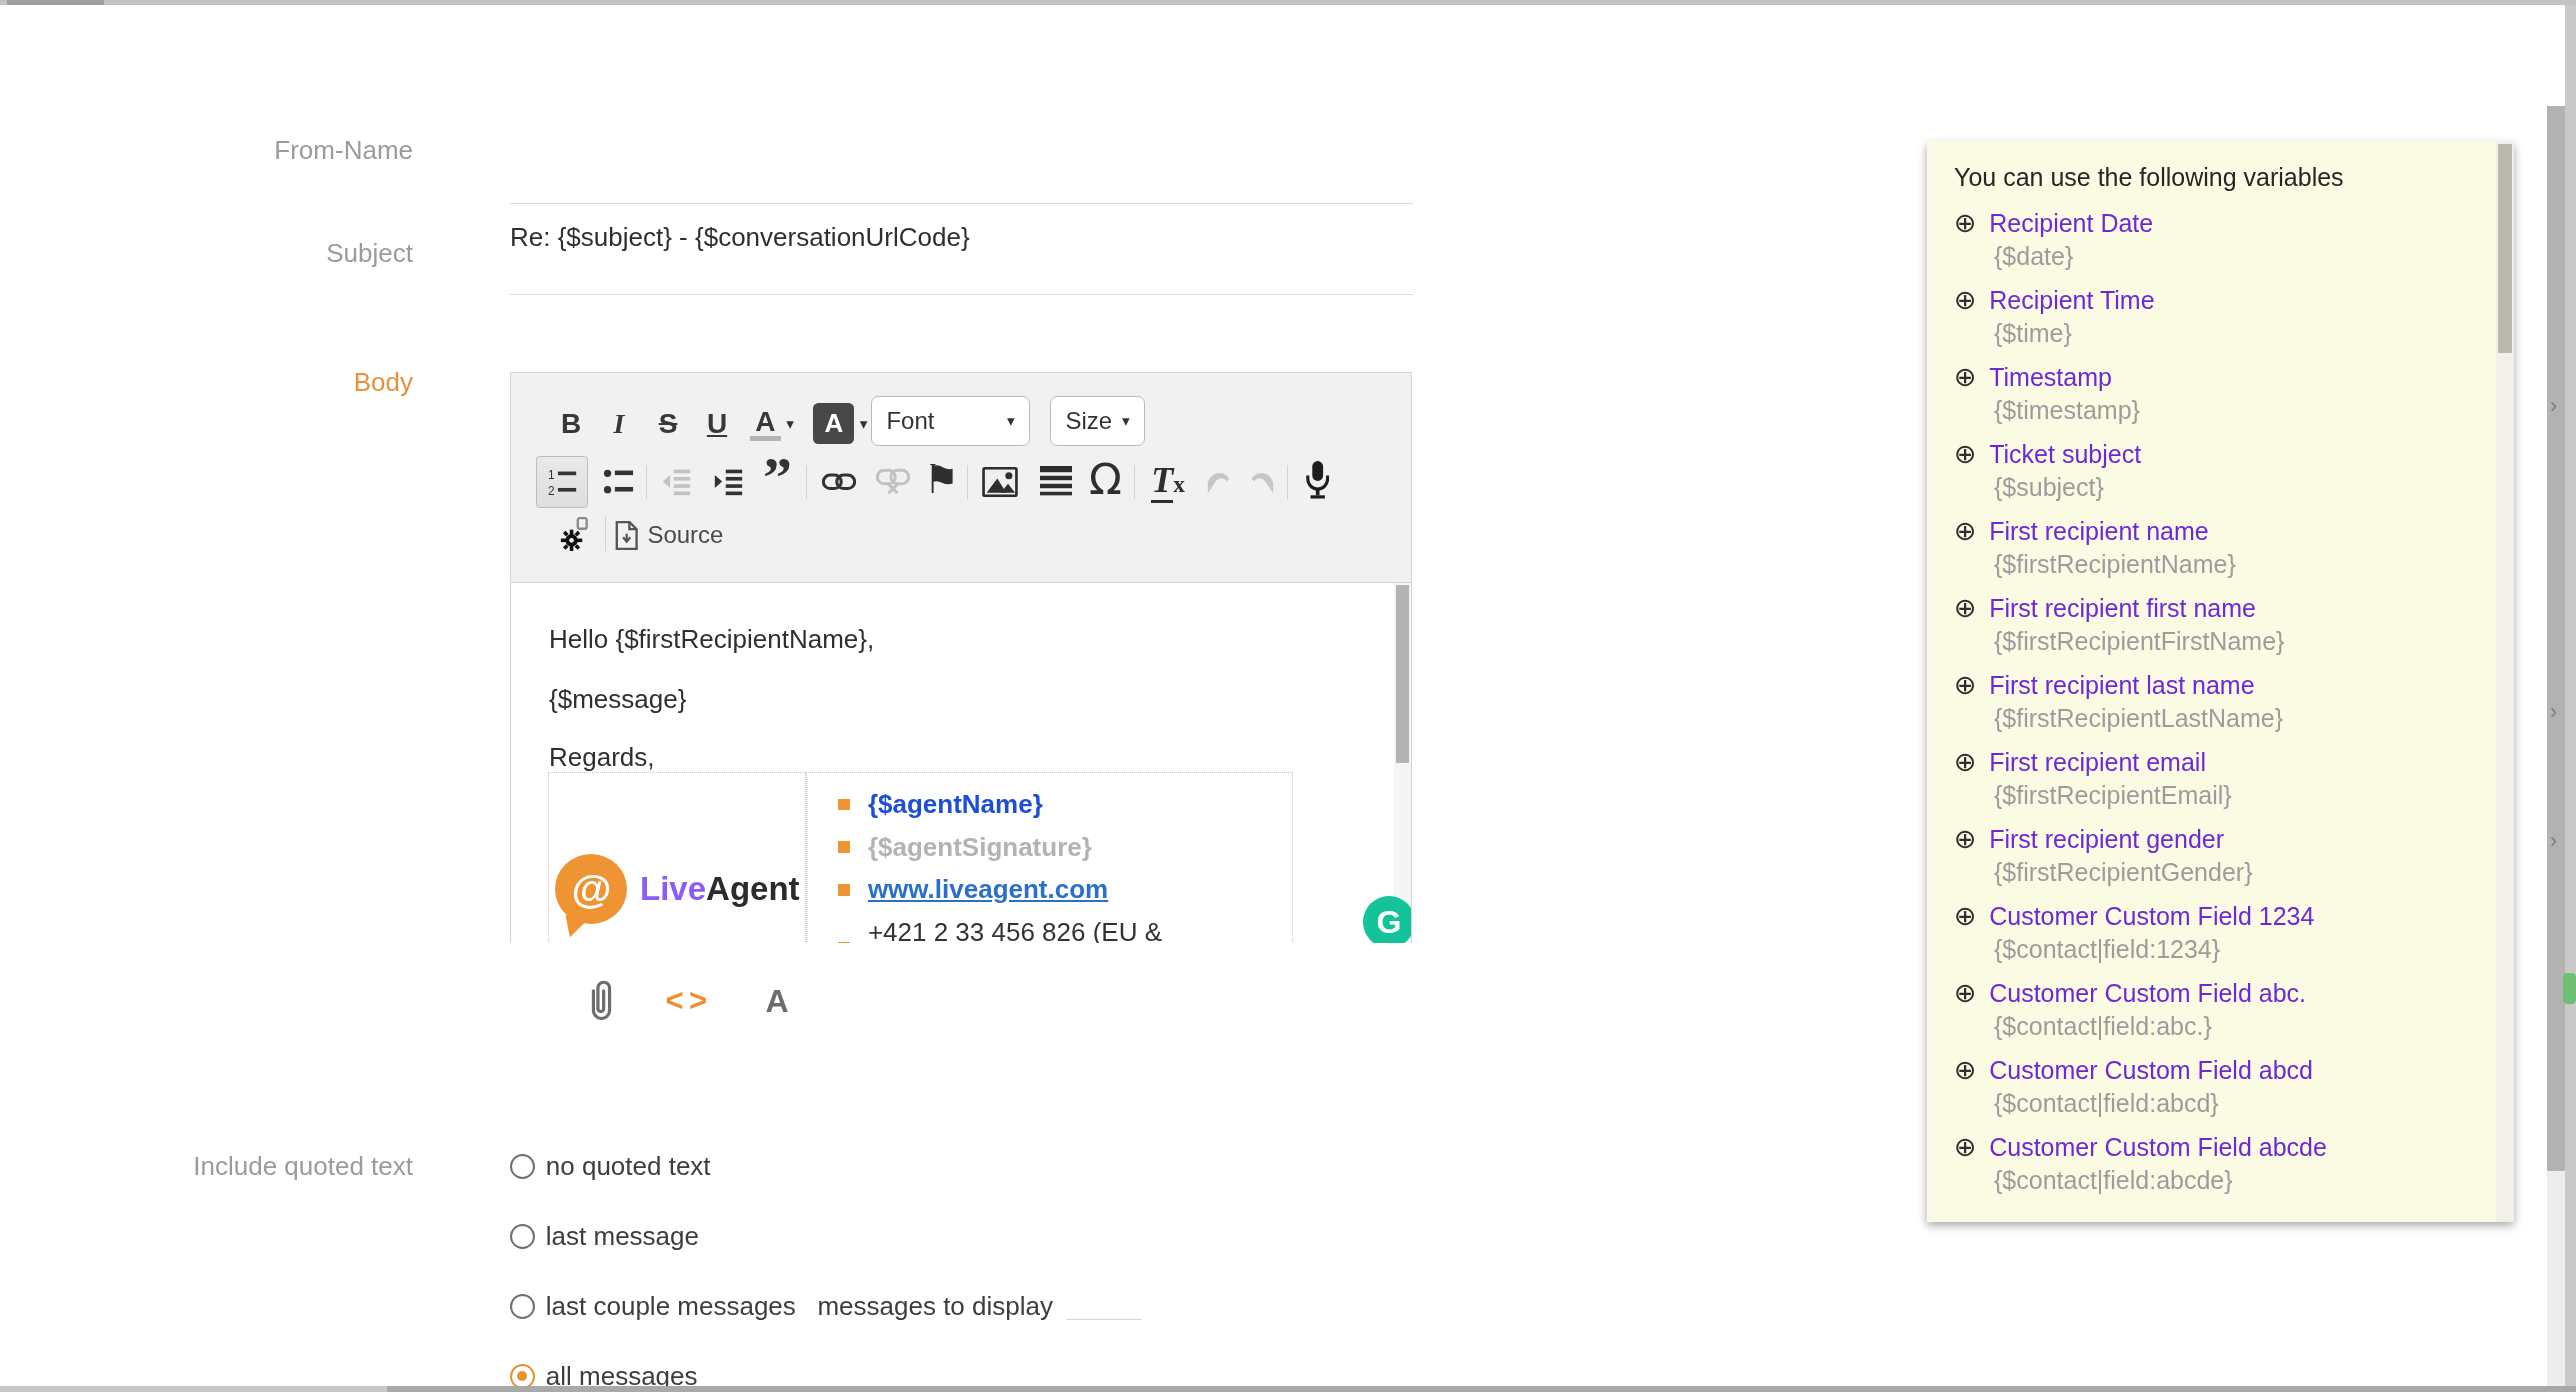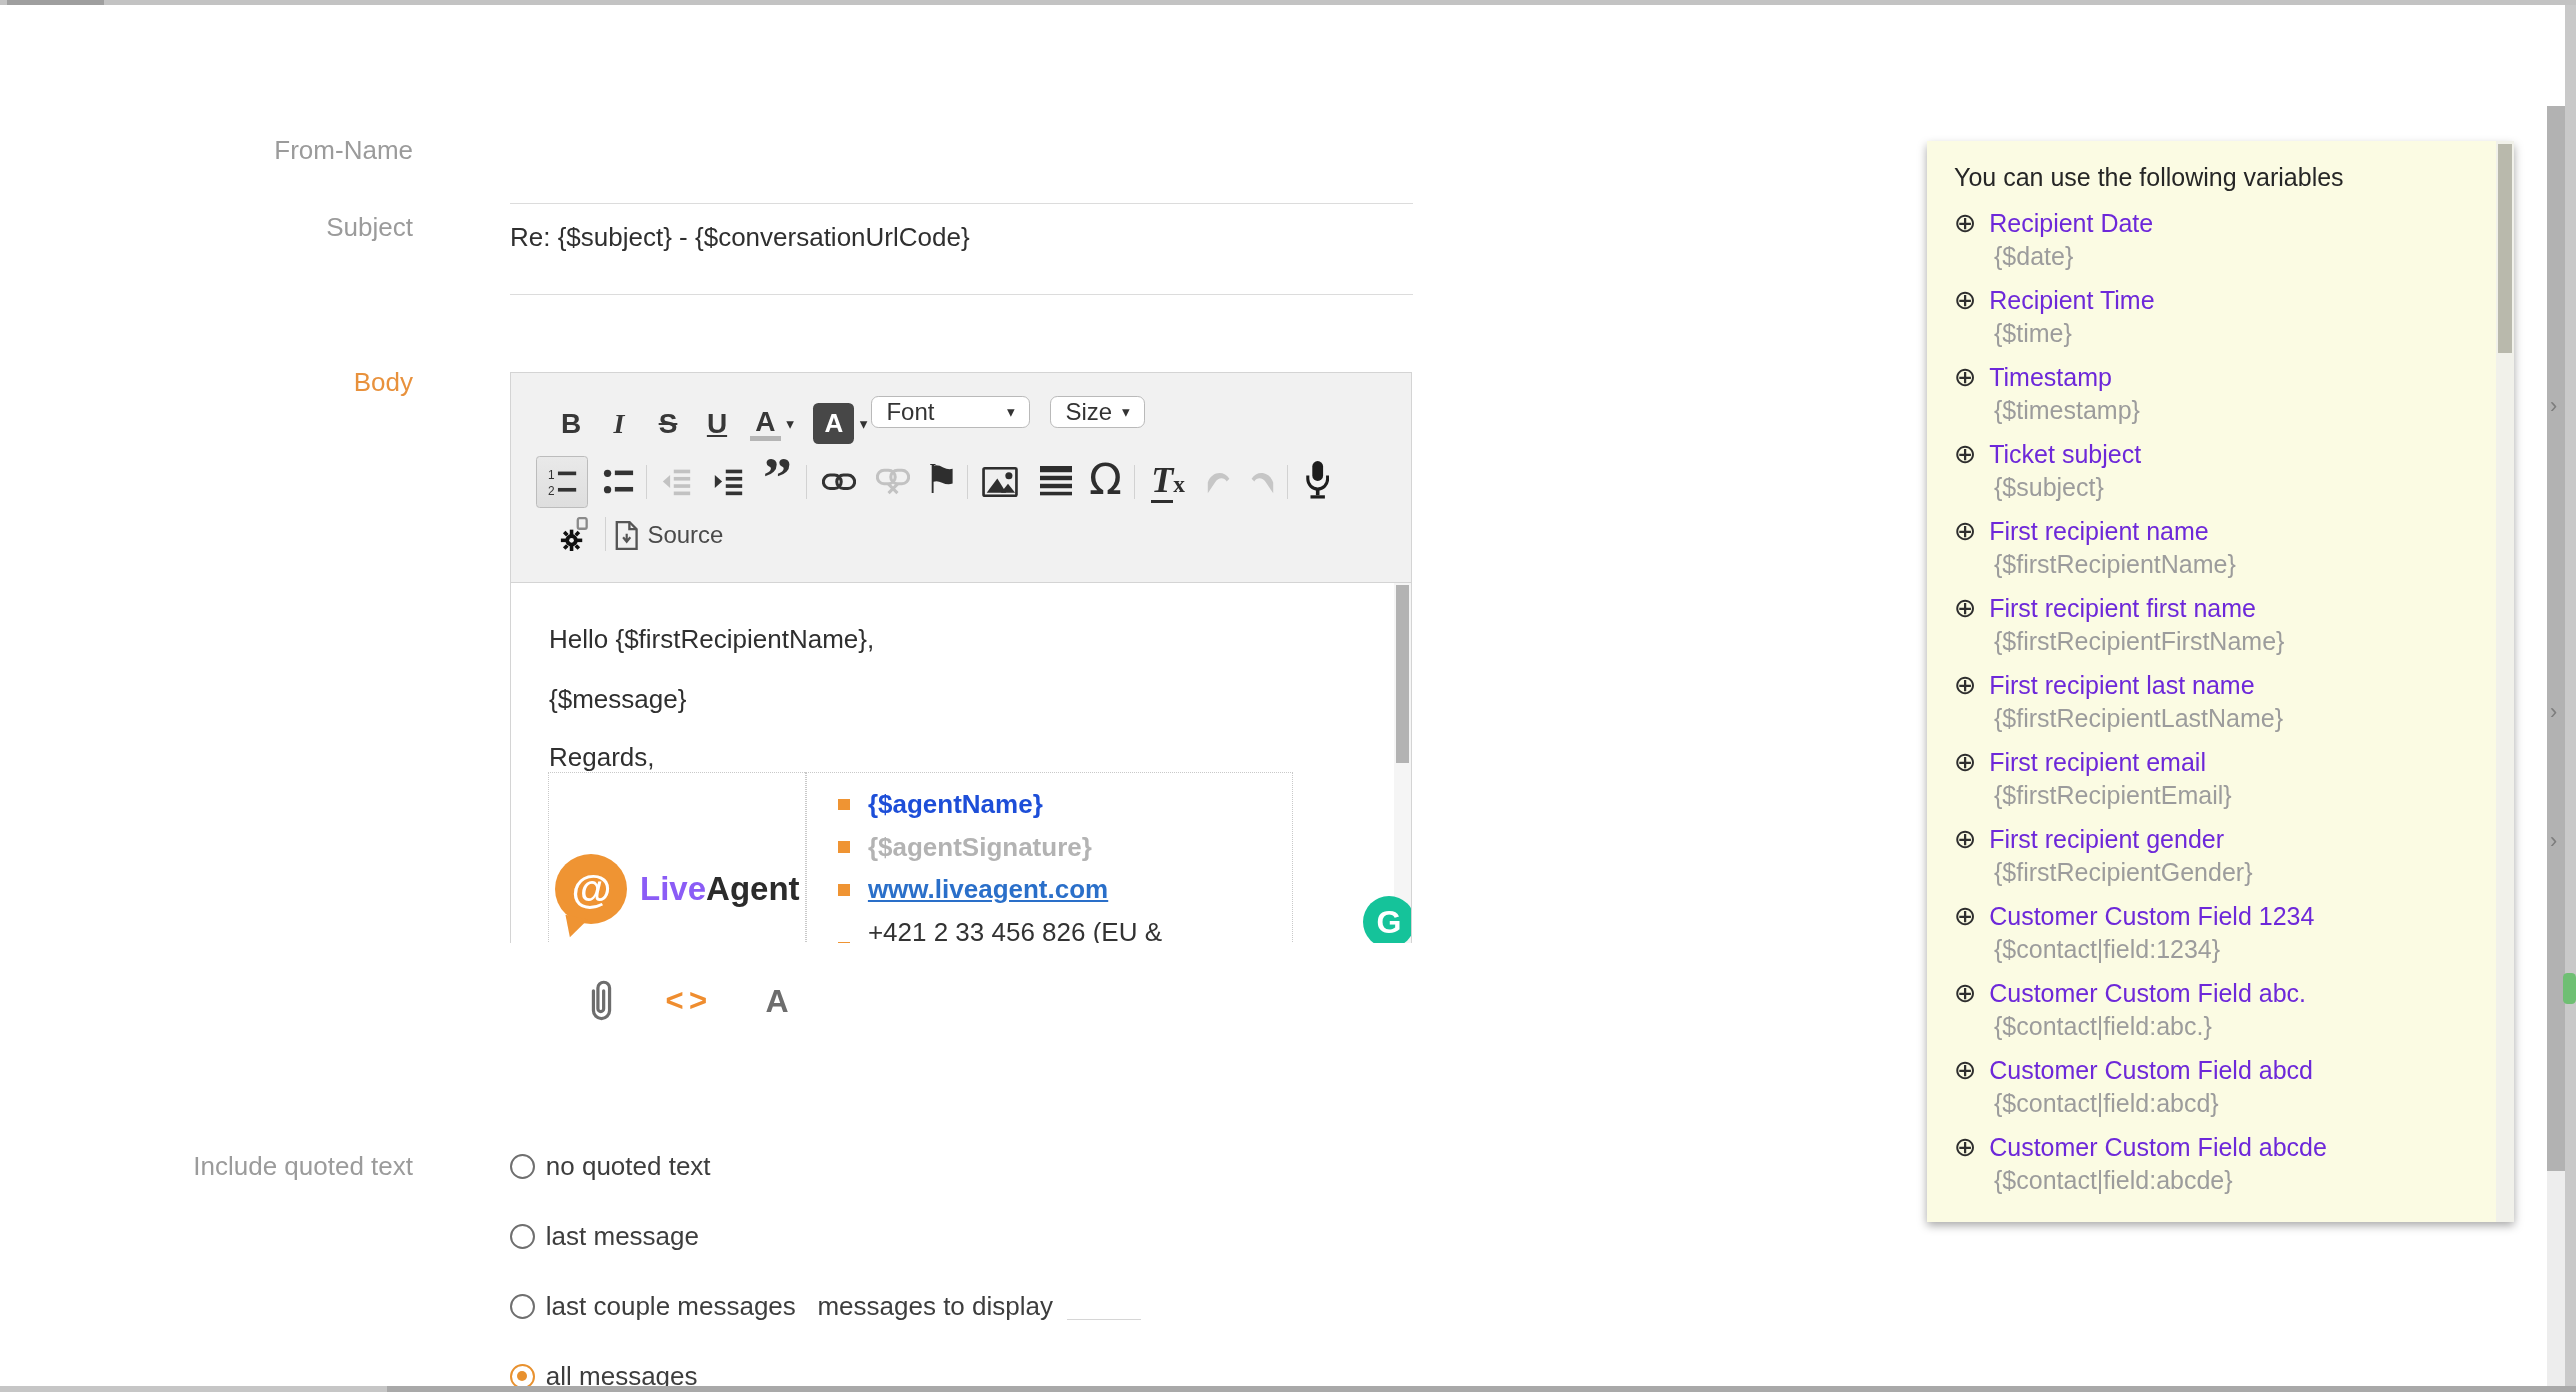--- a/index.html
+++ b/index.html
@@ -41,21 +41,21 @@
   .tb-btn.disabled { color:#c2c2c2; }
   .letter { font-size:28px; font-weight:bold; }
   .letter.it { font-style:italic; font-family:"Liberation Serif",serif; }
   .letter.st { text-decoration:line-through; }
   .letter.un { text-decoration:underline; }
   .caret { font-size:15.3px; color:#333; margin-left:5.4px; }
   .a-color { display:flex; flex-direction:column; align-items:center; }
   .a-color .bar { width:31px; height:5.4px; background:#b5b5b5; margin-top:-1.8px; }
   .a-box { width:41px; height:41px; background:#474747; border-radius:5.4px; color:#fff;
            display:flex; align-items:center; justify-content:center; font-size:26px; font-weight:bold; }
-  .dropdown { position:absolute; height:32px; background:#fff; border:0.9px solid #b9b9b9; border-radius:7.2px;
+  .dropdown { position:absolute; height:50px; background:#fff; border:0.9px solid #b9b9b9; border-radius:7.2px;
               display:flex; align-items:center; padding:0 14.4px; font-size:24px; color:#333; }
   .dropdown .dd-label { flex:1; }
   .pressed { background:linear-gradient(#e9e9e9,#dedede); border:0.9px solid #bcbcbc; border-radius:3.6px; }
   .tooltip { position:absolute; left:71px; top:151px; background:#fff; border:0.9px solid #c8c8c8;
              box-shadow:0 2.7px 5.4px rgba(0,0,0,.18); padding:8px 18px; font-size:23.4px; color:#3f3f3f;
              white-space:nowrap; z-index:30; }
   .src-label { font-size:24px; color:#4a4a4a; margin-left:9px; }
 
   .editor-content { position:absolute; left:0; top:209px; width:900px; height:361px; background:#fff;
                     border-top:0.9px solid #d4d4d4; overflow:hidden; }
@@ -131,21 +131,21 @@
   <div class="right-rail-lower"></div>
   <div class="rail-chev" style="top:395px">›</div>
   <div class="rail-chev" style="top:701px">›</div>
   <div class="rail-chev" style="top:830px">›</div>
   <div class="rail-green"></div>
   <div class="bottom-strip">
       <div class="thumb"></div>
     </div>
 
   <div class="field-label" style="top:135px">From-Name</div>
-  <div class="field-label" style="top:212px">Subject</div>
+  <div class="field-label" style="top:238px">Subject</div>
   <div class="field-label orange" style="top:367px">Body</div>
   <div class="field-label" style="top:1151px">Include quoted text</div>
 
   <div class="underline-input" style="left:510px; top:146px; width:903px; height:58px"></div>
 
   <div class="subject-value">Re: {$subject} - {$conversationUrlCode}</div>
   <div class="underline-input" style="left:510px; top:236px; width:903px; height:59px"></div>
 
   <div class="editor">
 

